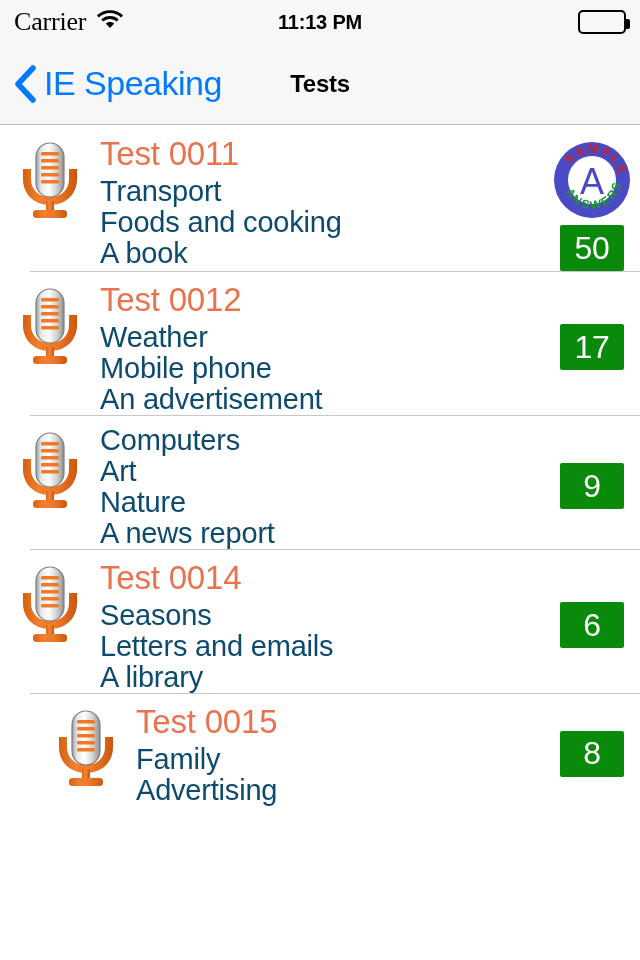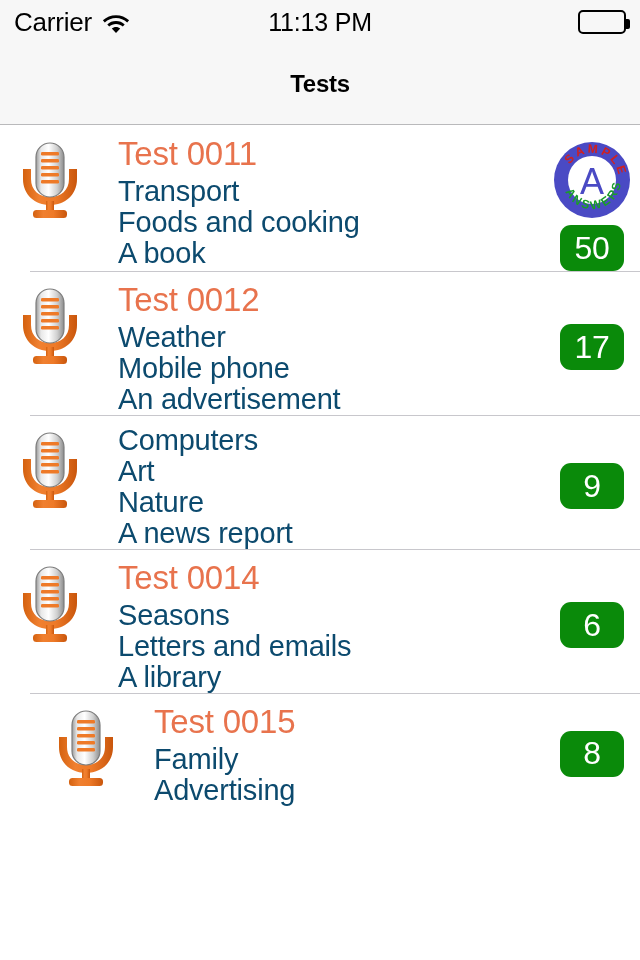--- a/index.html
+++ b/index.html
@@ -27,44 +27,45 @@
     position: relative;
     height: 44px;
     background: #f7f7f7;
     display: flex;
     align-items: center;
     box-sizing: border-box;
     padding: 0 14px;
   }
   .status-left {
     display: flex;
-    align-items: center;
+    align-items: flex-start;
     gap: 10px;
+    font-family: Liberation Serif, serif;
   }
   .carrier-label {
     font-size: 26px;
     color: #000;
     letter-spacing: -0.2px;
   }
   .wifi-icon {
     display: block;
     width: 28px;
     height: 21px;
   }
   .status-time {
     position: absolute;
     left: 0;
     right: 0;
     top: 0;
     bottom: 0;
     display: flex;
     align-items: center;
     justify-content: center;
-    font-size: 25px;
-    font-weight: normal;
+    font-size: 20px;
+    font-weight: bold;
     color: #000;
     letter-spacing: -0.2px;
     pointer-events: none;
   }
   .status-right {
     margin-left: auto;
     display: flex;
     align-items: center;
   }
   .battery {
@@ -165,21 +166,20 @@
   }
   .mic-icon {
     width: 74px;
     height: 82px;
     display: block;
   }
   .row-body {
     flex: 1 1 auto;
     min-width: 0;
     padding-right: 10px;
-    margin-left: 18px;
   }
   .row-title {
     font-size: 33px;
     color: #e8734d;
     line-height: 41px;
     letter-spacing: -0.2px;
     white-space: nowrap;
   }
   .row-topics {
     margin-top: 2px;
@@ -202,21 +202,21 @@
   }
   .sample-badge {
     width: 78px;
     height: 78px;
     margin-top: 8px;
     display: block;
   }
   .count-badge {
     min-width: 64px;
     height: 46px;
-    border-radius: 11px;
+    border-radius: 2px;
     background: #0a8a0a;
     color: #fff;
     font-size: 32px;
     display: flex;
     align-items: center;
     justify-content: center;
     box-sizing: border-box;
     padding: 0 8px;
     letter-spacing: -0.3px;
   }
@@ -253,20 +253,28 @@
     <div class="status-time">11:13 PM</div>
     <div class="status-right">
       <span class="battery">
         <span class="battery-fill"></span>
         <span class="battery-cap"></span>
       </span>
     </div>
   </div>
 
   <div class="nav-bar">
+    <div class="nav-back">
+      <span>
+        <svg class="chevron-left" viewBox="0 0 22 38" aria-hidden="true">
+          <polyline points="19,3 4,19 19,35" fill="none" stroke="#007aff" stroke-width="5.5" stroke-linecap="round" stroke-linejoin="round"></polyline>
+        </svg>
+      </span>
+      <span class="nav-back-label">IE Speaking</span>
+    </div>
     <div class="nav-title">Tests</div>
   </div>
 
   <div class="list">
 
     <div class="row">
       <div class="row-icon-cell">
         <span>
           <svg class="mic-icon" viewBox="0 0 74 82" aria-hidden="true">
             <defs>

